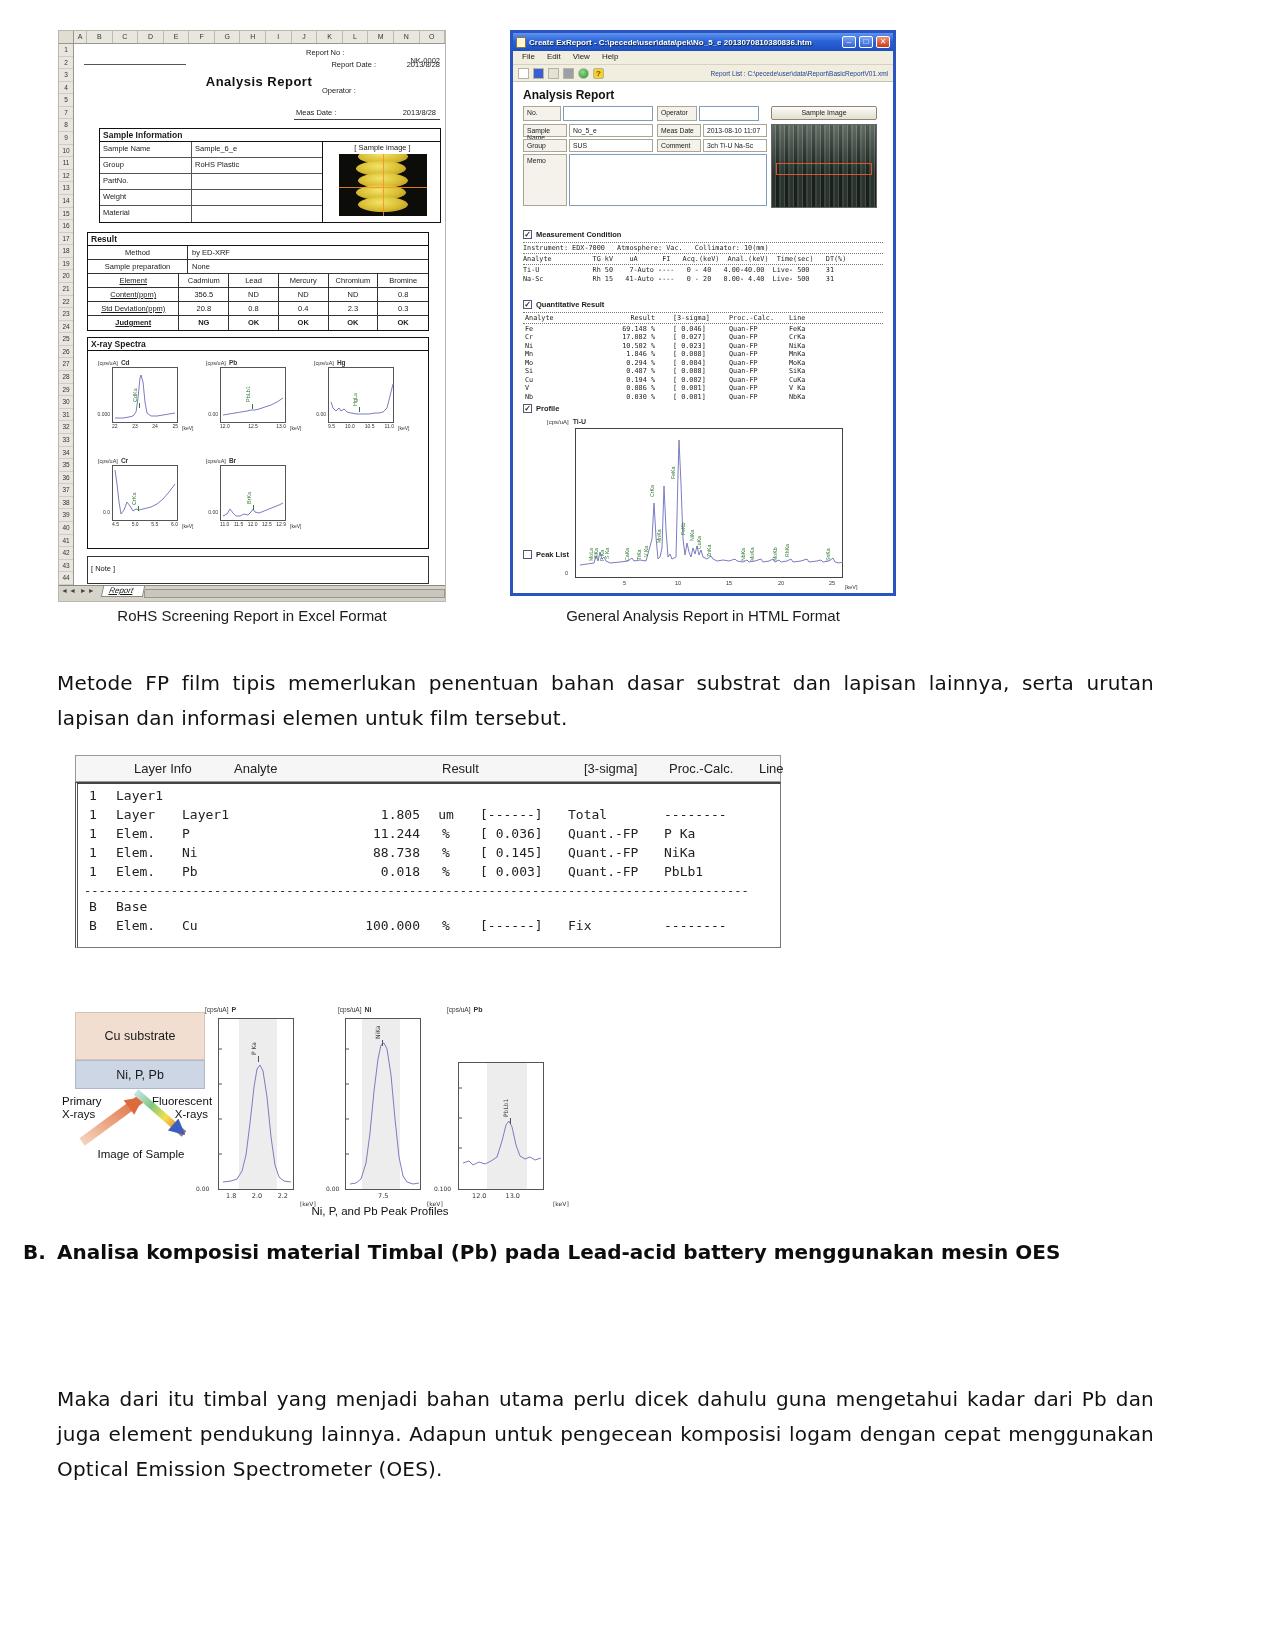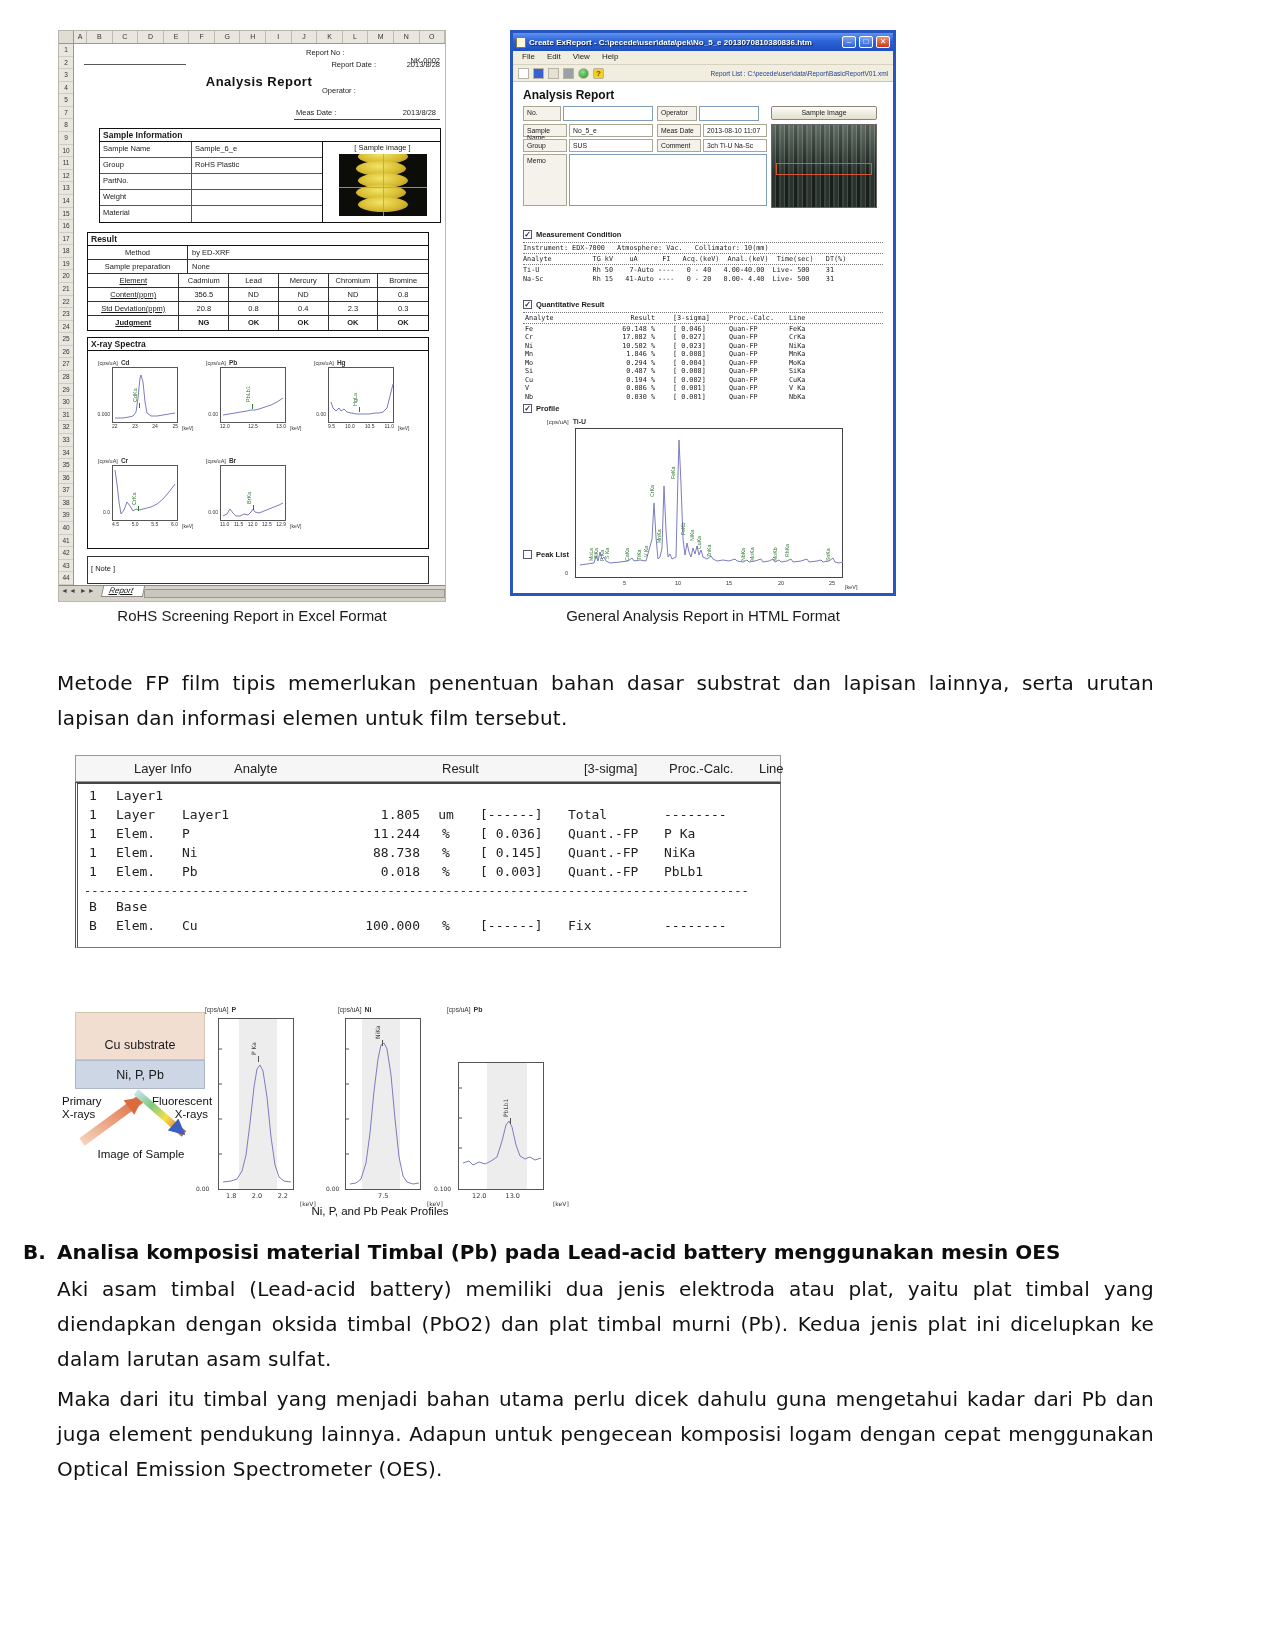--- a/index.html
+++ b/index.html
@@ -173,21 +173,21 @@
   .lt-row .c-res { width:150px; text-align:right; }
   .lt-row .c-un { width:52px; text-align:center; }
   .lt-row .c-sig { width:96px; padding-left:8px; }
   .lt-row .c-pr { width:96px; }
   .lt-row .c-ln { flex:1; }
   .lt-sep { font-family:"DejaVu Sans Mono", monospace; font-size:12px; line-height:16px;
             color:#333; overflow:hidden; white-space:nowrap; padding-left:6px; }
 
   
   .dg-sub { position:absolute; left:75px; top:1012px; width:130px; height:48px; background:#f2ded0;
-            border:1px solid #d8c4b2; text-align:center; font-size:12.5px; padding-top:25px;
+            border:1px solid #d8c4b2; text-align:center; font-size:12.5px; padding-top:16px;
             font-family:"Liberation Sans", sans-serif; }
   .dg-lay { position:absolute; left:75px; top:1060px; width:130px; height:29px; background:#ccd6e5;
             border:1px solid #aeb8ca; text-align:center; font-size:12.5px; padding-top:7px;
             font-family:"Liberation Sans", sans-serif; }
   .dg-lbl { position:absolute; font-size:11.5px; line-height:13px; color:#111;
             font-family:"Liberation Sans", sans-serif; }
   .dg-cap { position:absolute; font-size:11.5px; color:#111; text-align:center;
             font-family:"Liberation Sans", sans-serif; }
   .dg-arrows { position:absolute; left:68px; top:1086px; }
 
@@ -880,16 +880,15 @@
       <span>13.0</span>
     </div>
   <span class="bigc-unit" style="left:553px;top:1200px;">[keV]</span>
 
   <div class="dg-cap" style="left:250px;top:1205px;width:260px;">Ni, P, and Pb Peak Profiles</div>
 
   <div class="secb">
     <span class="mk">B.</span>
     <span>Analisa komposisi material Timbal (Pb) pada Lead-acid battery menggunakan mesin OES</span>
   </div>
-  <div class="para" style="top:1272px;">Aki asam timbal (Lead-acid battery) memiliki dua jenis elektroda atau plat, yaitu plat timbal yang diendapkan dengan oksida timbal (PbO2) dan plat timbal murni (Pb). Kedua jenis plat ini dicelupkan ke dalam larutan asam sulfat.</div>
   <div class="para" style="top:1382px;">Maka dari itu timbal yang menjadi bahan utama perlu dicek dahulu guna mengetahui kadar dari Pb dan juga element pendukung lainnya. Adapun untuk pengecean komposisi logam dengan cepat menggunakan Optical Emission Spectrometer (OES).</div>
 
 </div>
 
 </body></html>

